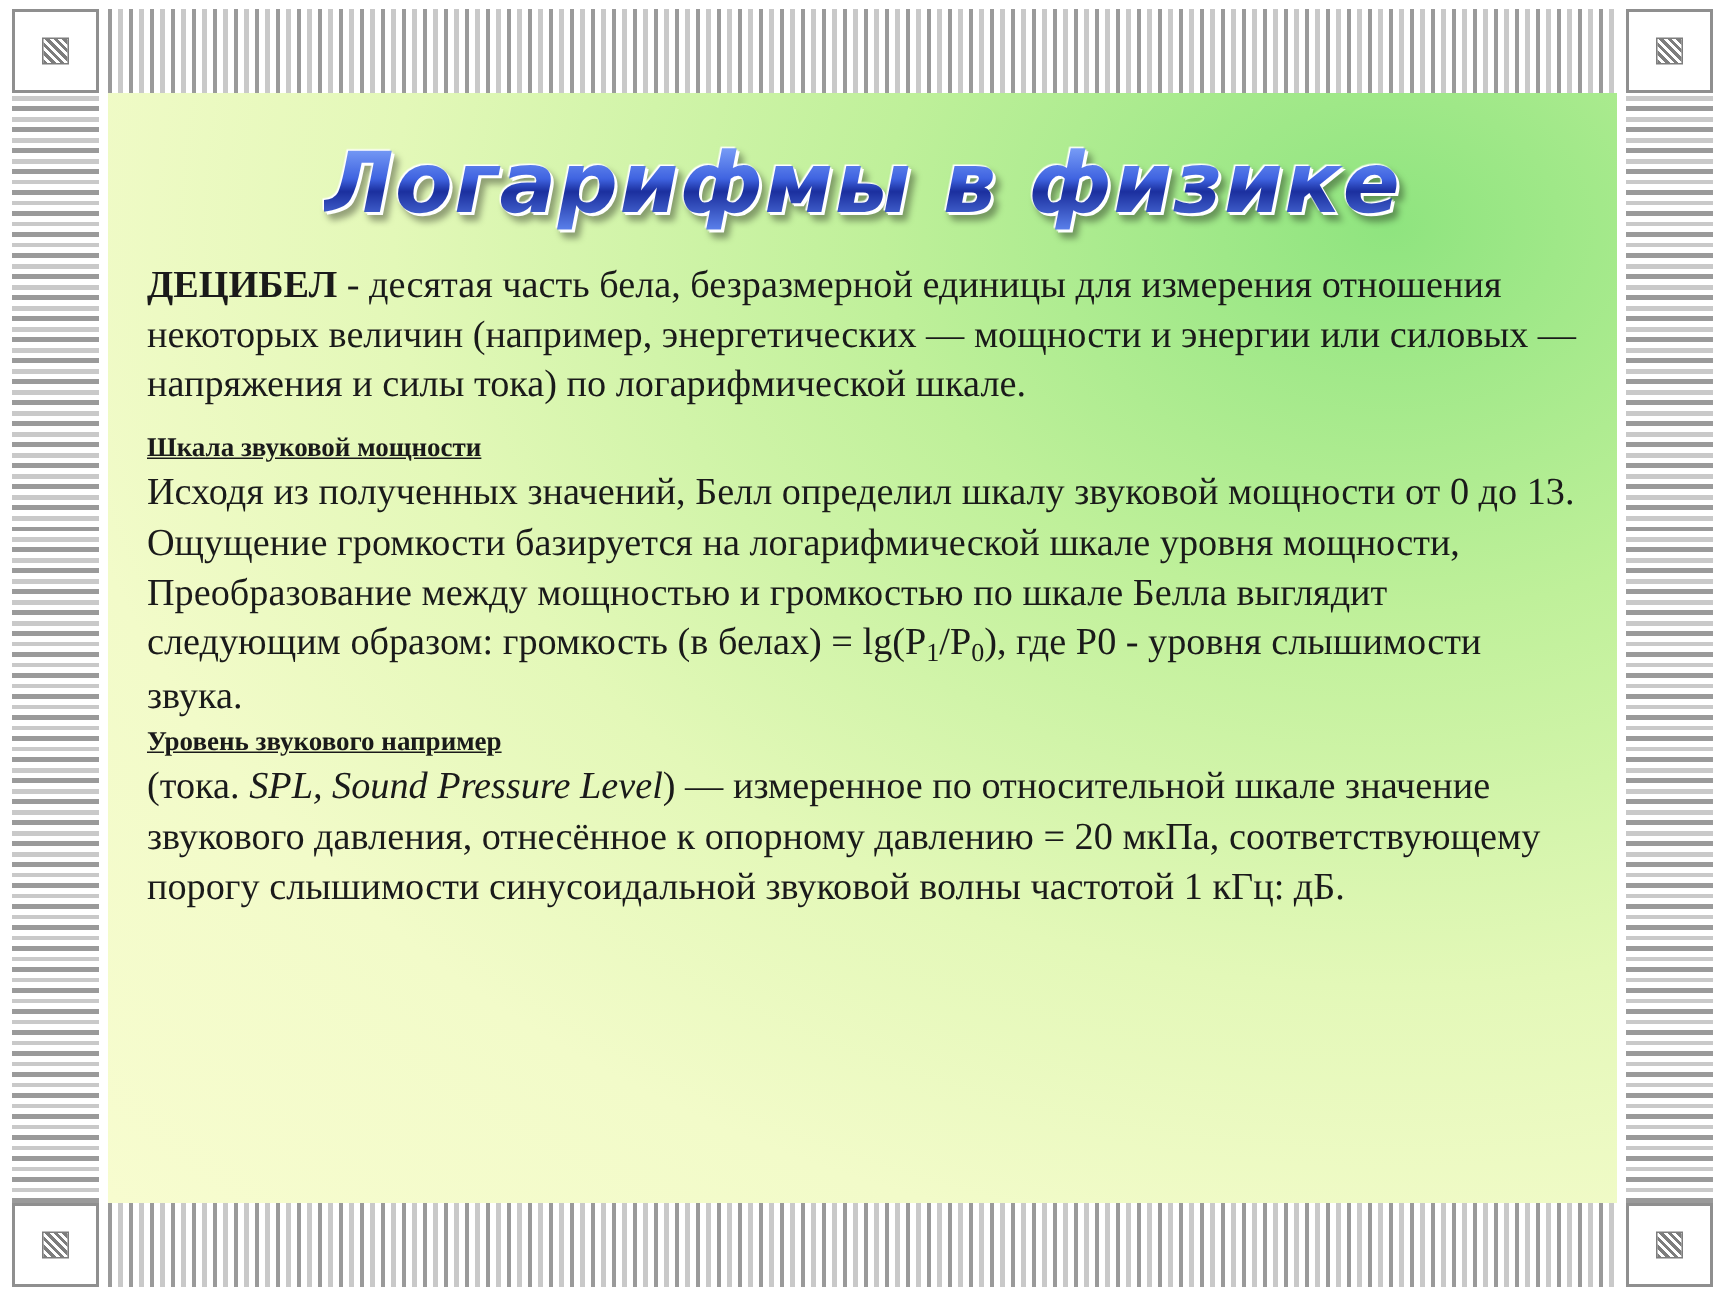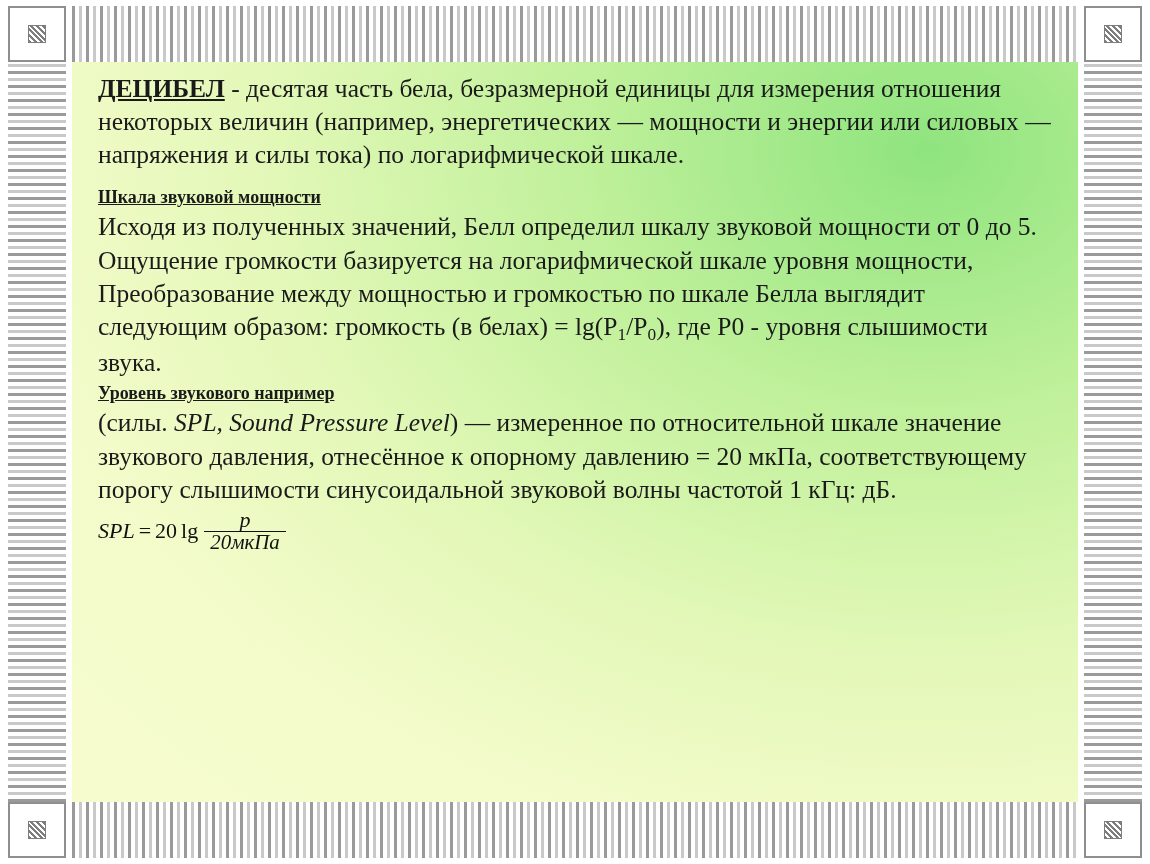--- a/index.html
+++ b/index.html
@@ -121,21 +121,20 @@
   }
   .para.intro {
     padding-left: 14px;
     padding-right: 12px;
     margin-bottom: 22px;
   }
   .para.tight { margin-bottom: 2px; }
 
   .term {
     font-weight: bold;
-    text-decoration: underline;
   }
   .subhead {
     font-family: "Liberation Serif", serif;
     font-size: 18px;
     font-weight: bold;
     text-decoration: underline;
     color: #1a1a1a;
     margin: 4px 0 2px 0;
   }
   .ital { font-style: italic; }
@@ -190,45 +189,36 @@
   </div>
   <div class="corner corner-bl">
     <span class="glyph"></span>
   </div>
   <div class="corner corner-br">
     <span class="glyph"></span>
   </div>
 
   <div class="content">
 
+    <div class="title-wrap">
+      <span class="title">Логарифмы в физике</span>
+    </div>
 
 
     <p class="para">
       <span class="term">ДЕЦИБЕЛ</span><span> -</span><span> десятая часть бела, безразмерной единицы для измерения отношения некоторых величин (например, энергетических — мощности и энергии или силовых — напряжения и силы тока) по логарифмической шкале.</span>
     </p>
 
     <div class="subhead">Шкала звуковой мощности</div>
 
     <p class="para tight">
-      <span>Исходя из полученных значений, Белл определил шкалу звуковой мощности от 0 до 5. Ощущение громкости базируется на логарифмической шкале уровня мощности, Преобразование между мощностью и громкостью по шкале Белла выглядит следующим образом: громкость (в белах) = lg(P</span><sub>1</sub><span>/P</span><sub>0</sub><span>), где Р0 - уровня слышимости звука.</span>
+      <span>Исходя из полученных значений, Белл определил шкалу звуковой мощности от 0 до 13. Ощущение громкости базируется на логарифмической шкале уровня мощности, Преобразование между мощностью и громкостью по шкале Белла выглядит следующим образом: громкость (в белах) = lg(P</span><sub>1</sub><span>/P</span><sub>0</sub><span>), где Р0 - уровня слышимости звука.</span>
     </p>
 
     <div class="subhead">Уровень звукового например</div>
 
     <p class="para tight">
-      <span>(силы. </span><span class="ital">SPL, Sound Pressure Level</span><span>) — измеренное по относительной шкале значение звукового давления, отнесённое к опорному давлению = 20 мкПа, соответствующему порогу слышимости синусоидальной звуковой волны частотой 1 кГц: дБ.</span>
+      <span>(тока. </span><span class="ital">SPL, Sound Pressure Level</span><span>) — измеренное по относительной шкале значение звукового давления, отнесённое к опорному давлению = 20 мкПа, соответствующему порогу слышимости синусоидальной звуковой волны частотой 1 кГц: дБ.</span>
     </p>
 
-    <div class="formula-row">
-      <span class="formula">
-        <span>SPL</span>
-        <span class="upright">=</span>
-        <span class="upright">20</span>
-          <span class="upright">lg</span>
-        <span class="frac">
-          <span class="num">p</span>
-          <span class="den">20мкПа</span>
-        </span>
-      </span>
-    </div>
 
   </div>
 </div>
 
 </body></html>

